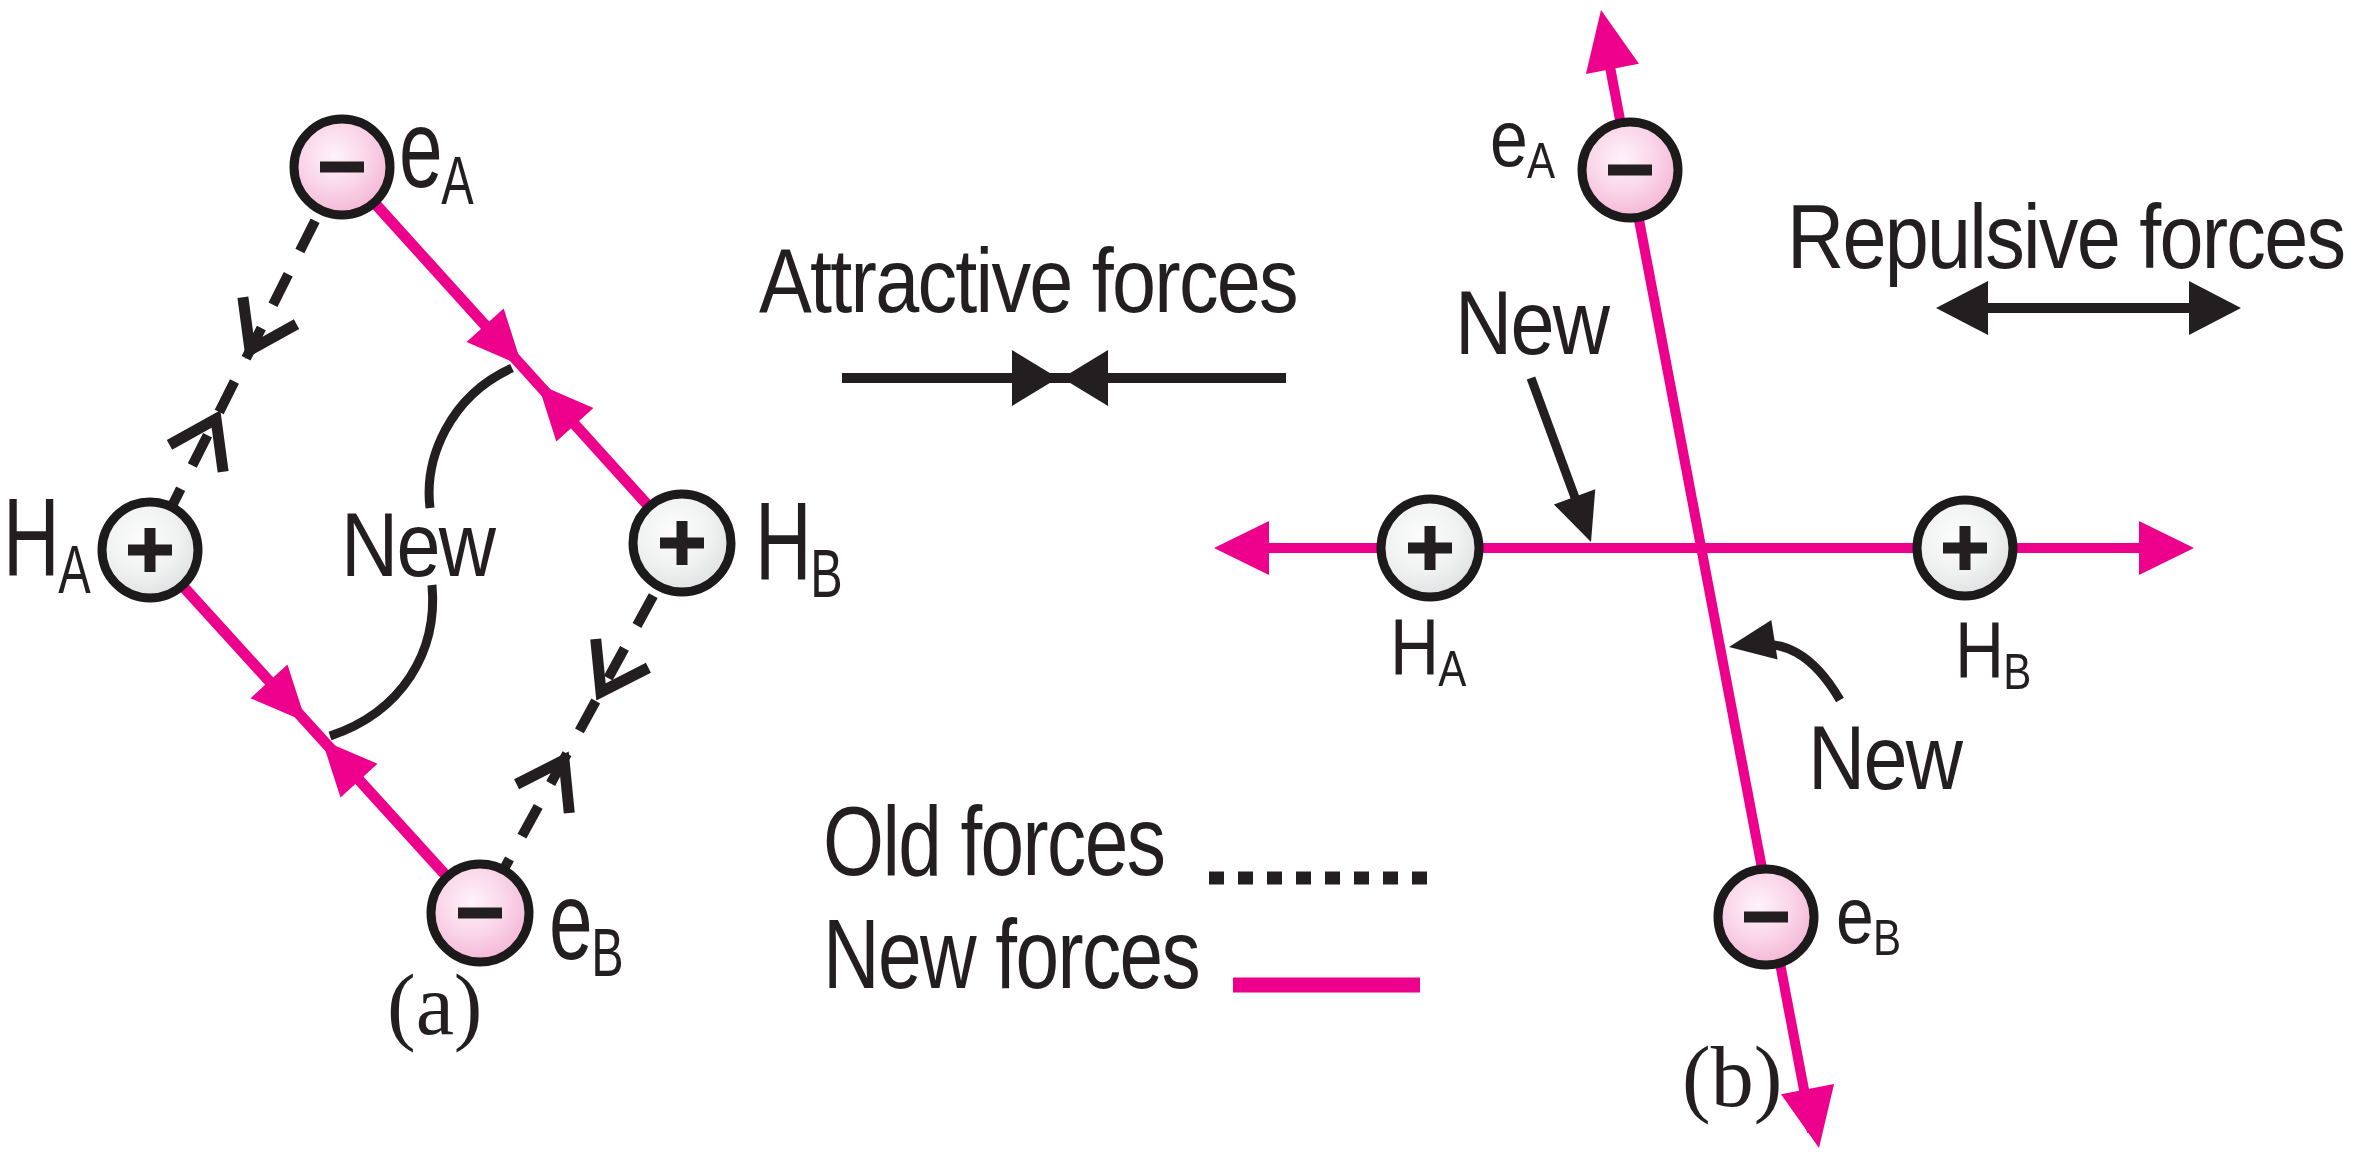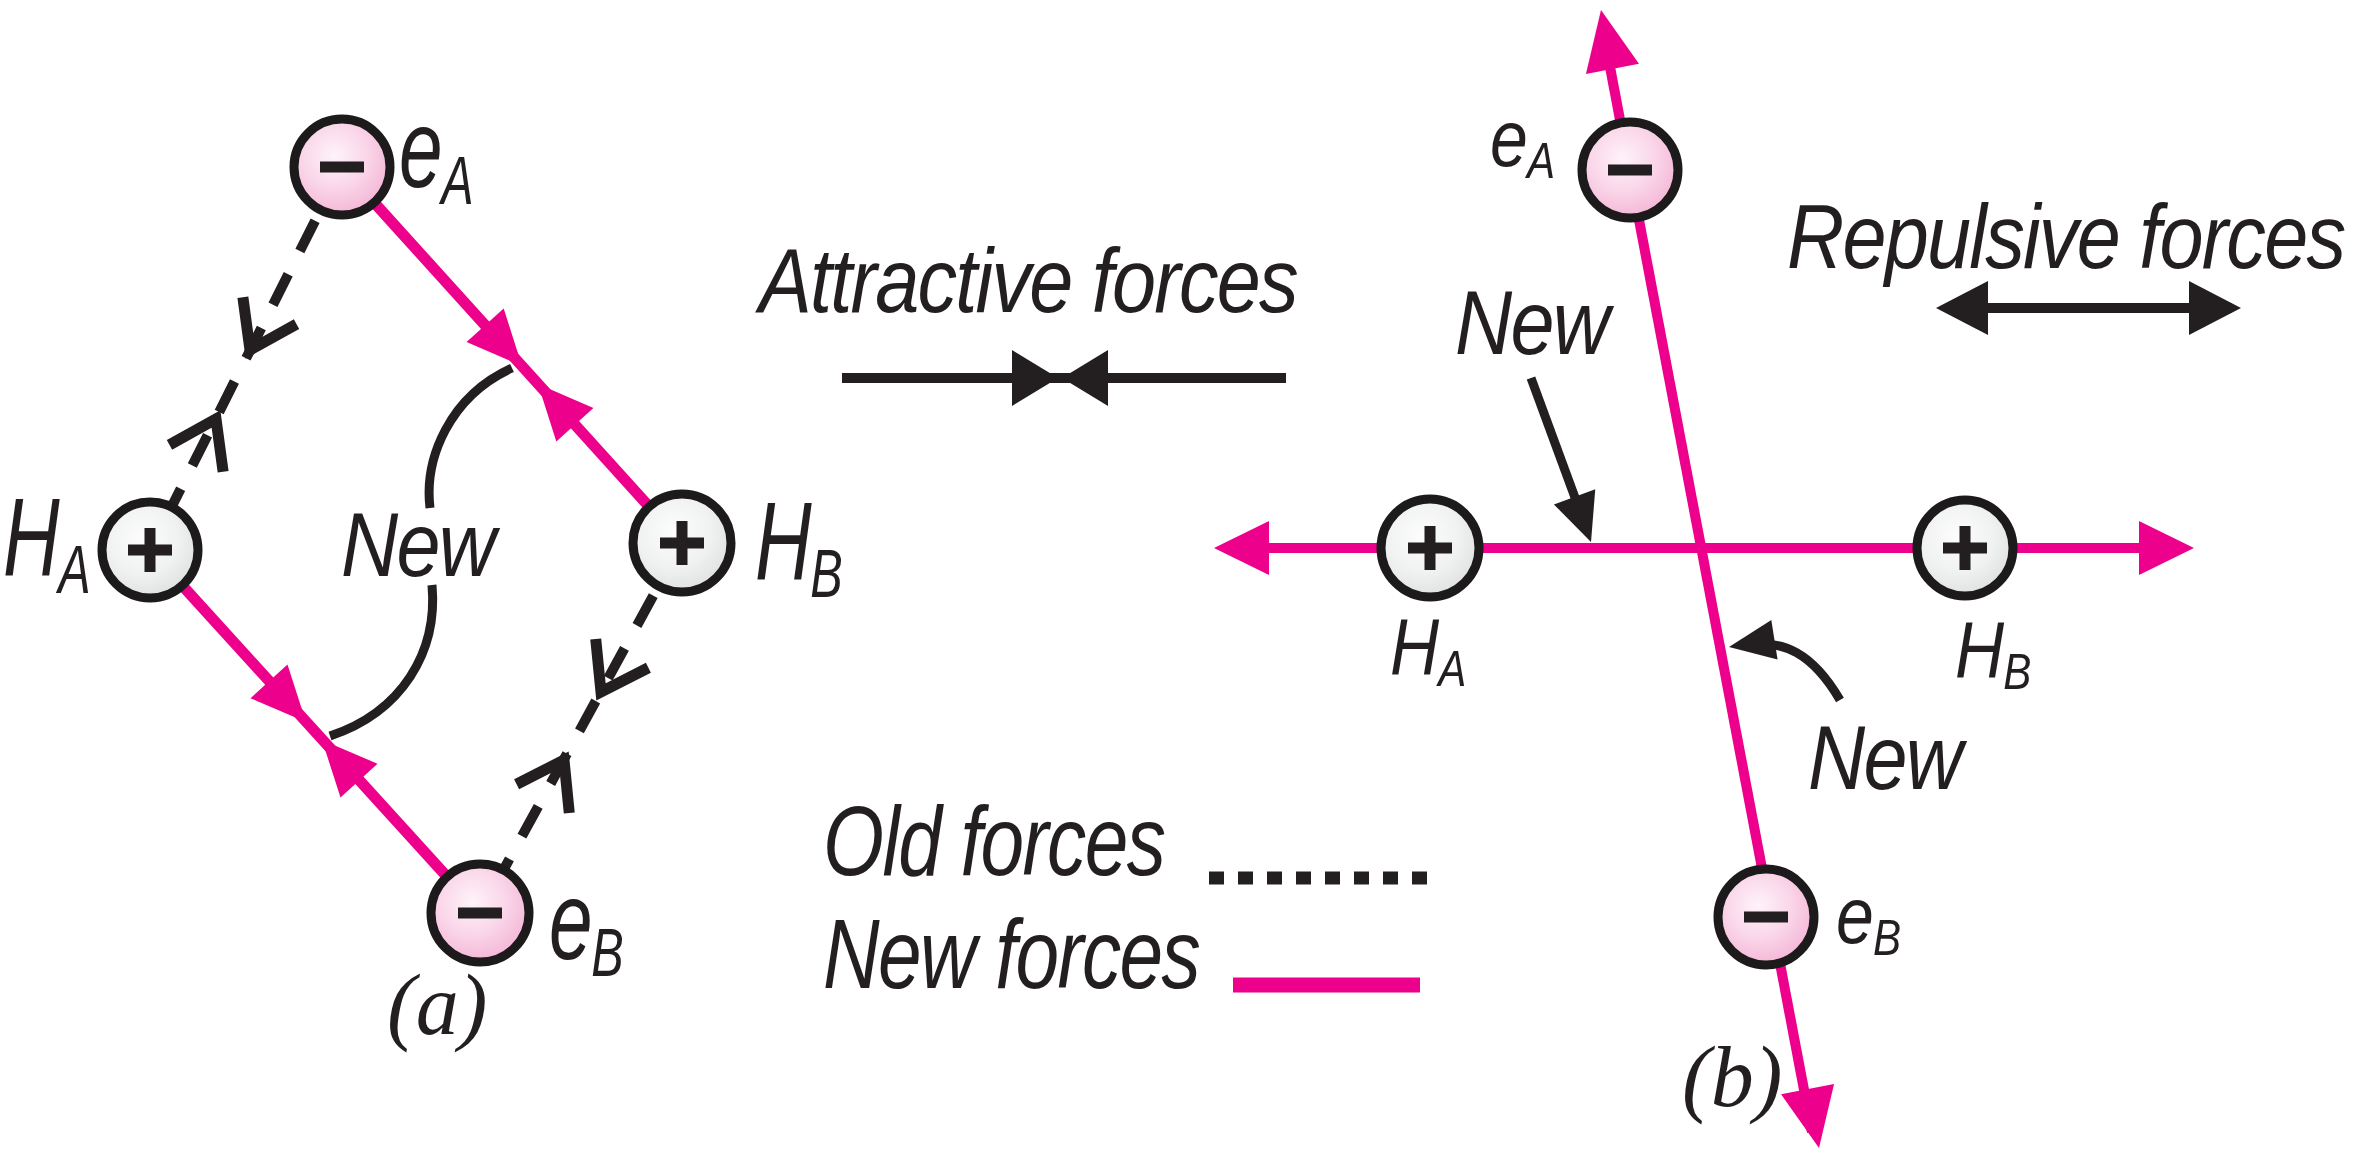--- a/index.html
+++ b/index.html
@@ -1,17 +1,17 @@
 <!DOCTYPE html>
 <html style="--magenta: #EC008C; --ink: #231F20; --electron_fill: #F5B5D8; --nucleus_fill: #E8E9EA;"><head>
 <meta charset="utf-8">
 <style>
   html,body { margin:0; padding:0; background:#ffffff; }
   .stage { position:relative; width:2365px; height:1170px; background:#fff; overflow:hidden;
-           font-family:"Liberation Sans", sans-serif; color:var(--ink,#231F20);font-style:italic; }
+           font-family:"Liberation Sans", sans-serif; color:var(--ink,#231F20); }
   .stage svg { position:absolute; left:0; top:0; }
   .t { position:absolute; white-space:nowrap; transform-origin:0 0; line-height:1; color:var(--ink,#231F20); }
   .lblA { font-size:112px; transform:scaleX(0.70); letter-spacing:-2px; }
   .lblB { font-size:80px;  transform:scaleX(0.85); letter-spacing:-1px; }
   .annot { font-size:90px; transform:scaleX(0.88); letter-spacing:-2px; }
   .legend-t { font-size:98px; transform:scaleX(0.80); letter-spacing:-2px; }
   .capt { font-family:"Liberation Serif", serif; font-size:86px; }
   .sub { font-size:0.62em; vertical-align:-0.24em; letter-spacing:0; }
   .pinkline { stroke:var(--magenta,#EC008C); fill:none; }
   .pinkfill { fill:var(--magenta,#EC008C); stroke:none; }

